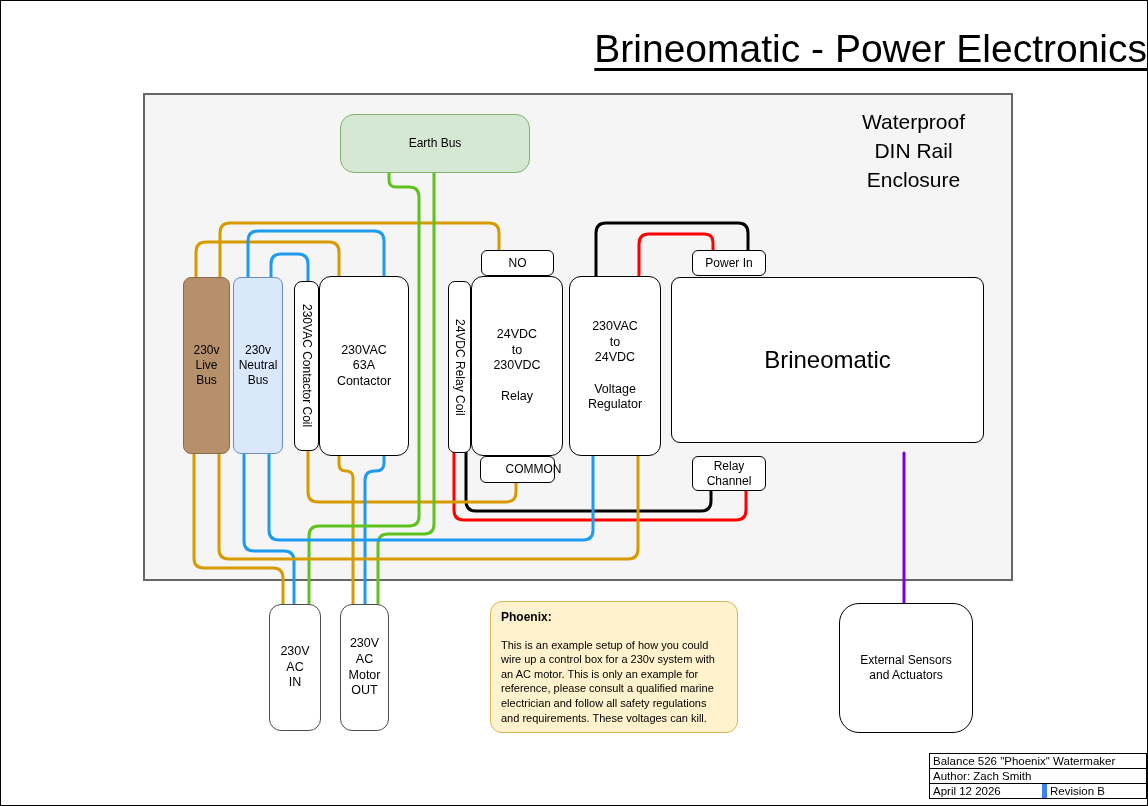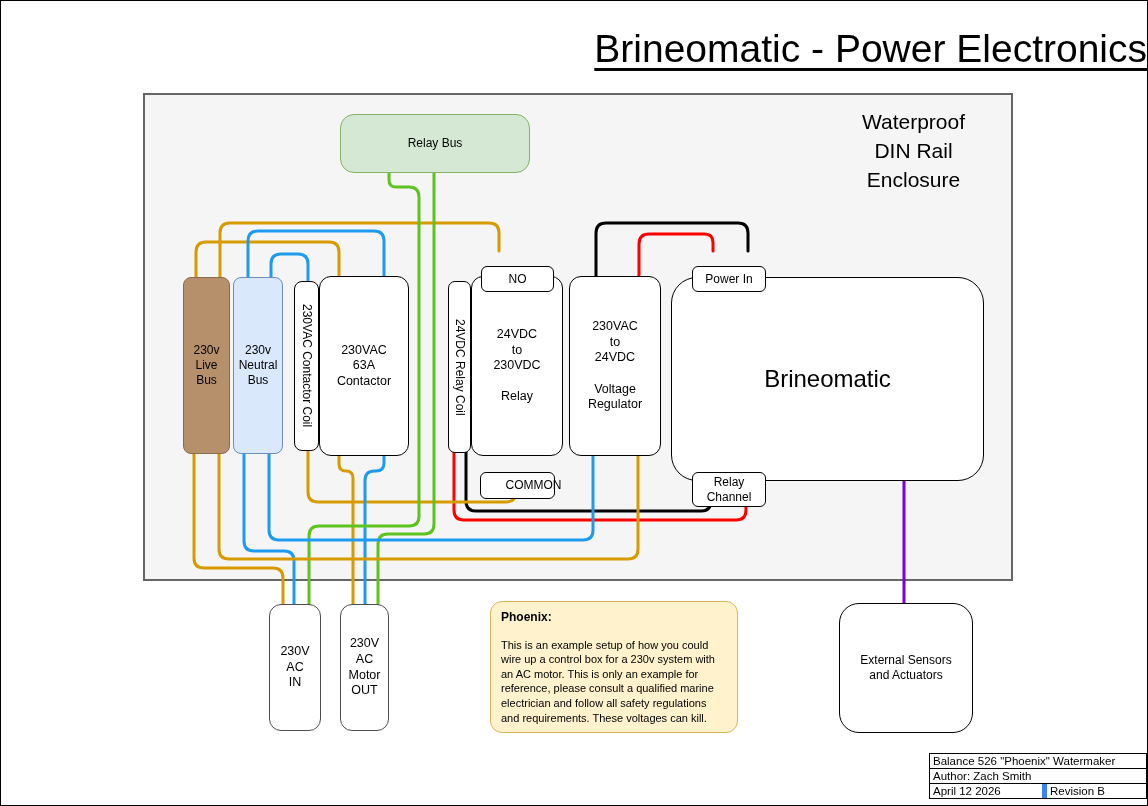--- a/index.html
+++ b/index.html
@@ -22,21 +22,21 @@
     font-size:21px;line-height:29px;text-align:center;white-space:pre-line;
   }
   #wires{position:absolute;left:0;top:0;pointer-events:none;}
   .box{
     position:absolute;display:flex;align-items:center;justify-content:center;
     text-align:center;background:#fff;border:1.5px solid #000;border-radius:10px;
     box-sizing:border-box;font-size:12px;line-height:1.25;
   }
   .prelabel{white-space:pre-line;}
   .vtext{writing-mode:vertical-rl;text-orientation:mixed;font-size:12px;}
-  .terminal{border-radius:6px;font-size:12px;background:#fff;margin-top:16px;}
+  .terminal{border-radius:6px;font-size:12px;background:#fff;}
   .graybox{border-color:#4d4d4d;border-radius:12px;font-size:12.5px;}
   .warning-box{
     position:absolute;left:489px;top:600px;width:248px;height:132px;
     background:#fff2cc;border:1.5px solid #d6b656;border-radius:12px;
     box-sizing:border-box;padding:8px 10px;font-size:11px;line-height:14.6px;
   }
   .warning-box h3{margin:0 0 13px 0;font-size:12px;}
   .tblock{
     position:absolute;left:928px;top:752px;width:218px;height:46px;
     display:flex;flex-direction:column;background:#fff;border:1px solid #000;
@@ -75,21 +75,21 @@
       <path d="M383 454 L383 462 Q383 470 375 470 L373.5 470 Q364 470 364 479.5 L364 604" fill="none" stroke="#1E9BF0" stroke-width="3" stroke-linecap="round"></path>
       <path d="M388 172 L388 179 Q388 186 395 186 L408 186 Q418 186 418 196 L418 515 Q418 525 408 525 L318 525 Q308 525 308 535 L308 604" fill="none" stroke="#5FC31D" stroke-width="3" stroke-linecap="round"></path>
       <path d="M433 172 L433 523 Q433 533 423 533 L387 533 Q377 533 377 543 L377 604" fill="none" stroke="#5FC31D" stroke-width="3" stroke-linecap="round"></path>
       <path d="M243 452 L243 540 Q243 550 253 550 L283 550 Q293 550 293 560 L293 604" fill="none" stroke="#1E9BF0" stroke-width="3" stroke-linecap="round"></path>
       <path d="M268 452 L268 529 Q268 539 278 539 L582 539 Q592 539 592 529 L592 454" fill="none" stroke="#1E9BF0" stroke-width="3" stroke-linecap="round"></path>
       <path d="M193 452 L193 557 Q193 567 203 567 L272 567 Q282 567 282 577 L282 604" fill="none" stroke="#D79B00" stroke-width="3" stroke-linecap="round"></path>
       <path d="M218 452 L218 548 Q218 558 228 558 L627 558 Q637 558 637 548 L637 454" fill="none" stroke="#D79B00" stroke-width="3" stroke-linecap="round"></path>
       <path d="M903 452 L903 603" fill="none" stroke="#7D00DC" stroke-width="3" stroke-linecap="round"></path>
     </svg>
 
-  <div class="box prelabel" style="left:339px;top:113px;width:190px;height:59px;background:#D5E8D4;border-color:#82B366;border-radius:14px;"><span>Relay Bus</span></div>
+  <div class="box prelabel" style="left:339px;top:113px;width:190px;height:59px;background:#D5E8D4;border-color:#82B366;border-radius:14px;"><span>Earth Bus</span></div>
 
   <div class="box prelabel" style="left:182px;top:276px;width:47px;height:177px;background:#B5906B;border-color:#8B6B4B;border-radius:8px;"><span>230v
 Live
 Bus</span></div>
 
   <div class="box prelabel" style="left:232px;top:276px;width:50px;height:177px;background:#DAE8FC;border-color:#6C8EBF;border-radius:8px;"><span>230v
 Neutral
 Bus</span></div>
 
   <div class="box" style="left:293px;top:280px;width:25px;height:170px;border-radius:8px;">
@@ -118,21 +118,21 @@
       <span>COMMON</span>
     </div>
 
   <div class="box prelabel" style="left:568px;top:275px;width:92px;height:180px;border-radius:12px;font-size:12.5px;"><span>230VAC
 to
 24VDC
 
 Voltage
 Regulator</span></div>
 
-  <div class="box" style="left:670px;top:276px;width:313px;height:204px;border-radius:26px;font-size:24px;">
+  <div class="box" style="left:670px;top:276px;width:313px;height:166px;border-radius:9px;font-size:24px;">
       <span>Brineomatic</span>
     </div>
 
   <div class="box terminal" style="left:691px;top:249px;width:74px;height:26px;">
       <span>Power In</span>
     </div>
 
   <div class="box terminal prelabel" style="left:691px;top:455px;width:74px;height:35px;line-height:1.2;"><span>Relay
 Channel</span></div>
 

